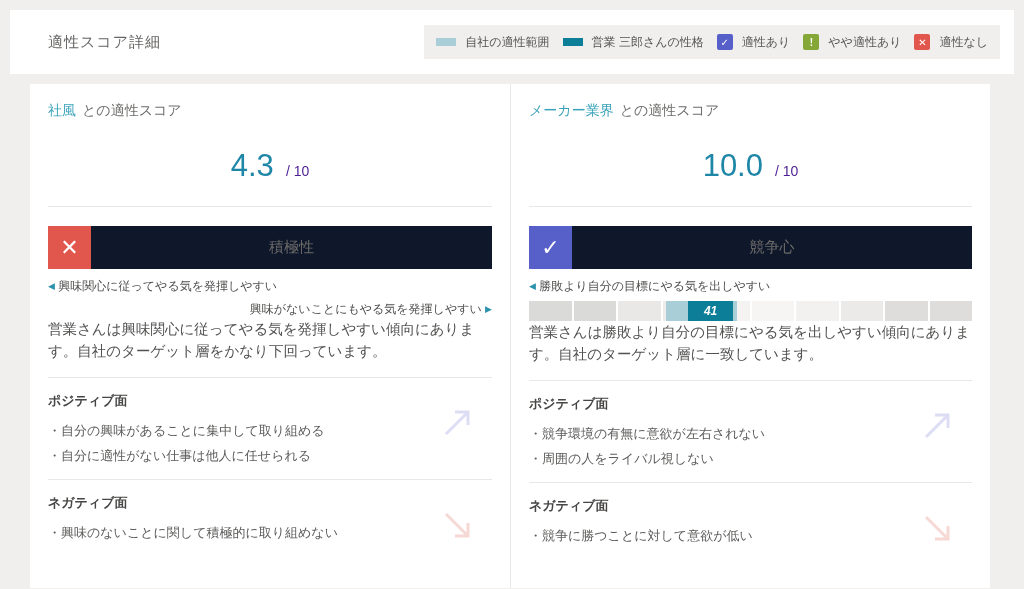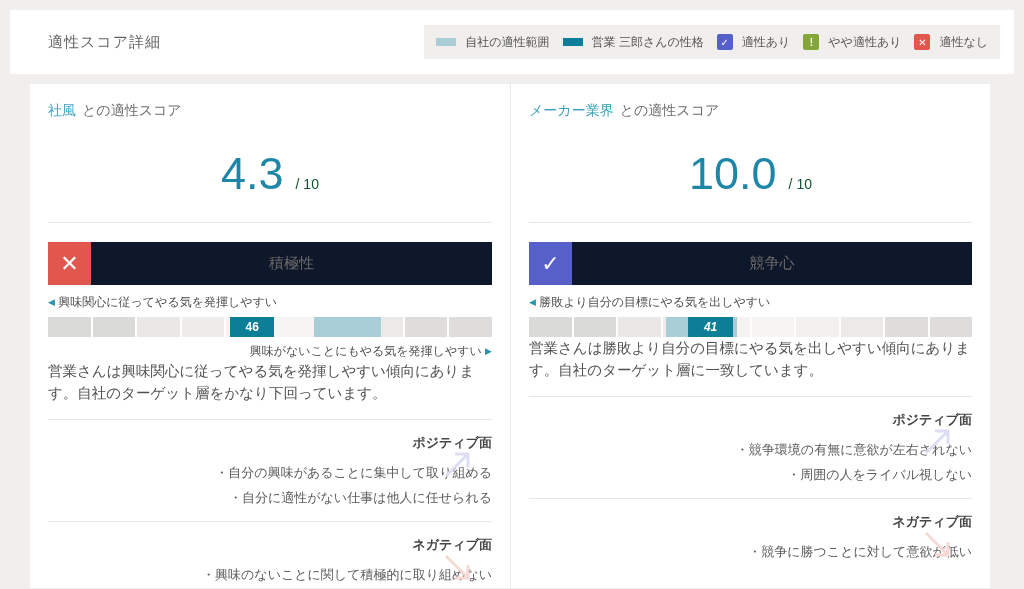--- a/index.html
+++ b/index.html
@@ -20,22 +20,22 @@
   .main { background:#fff; margin:10px 30px 0 30px; width:960px; height:504px;
           display:grid; grid-template-columns:1fr 1fr; }
   .panel { padding:14px 18px 0 18px; min-width:0; }
   .panel.right { border-left:1px solid #e9e8e6; }
 
   .subtitle { font-size:14px; margin-top:4px; }
   .subtitle .subject { color:#3aa2ba; }
   .subtitle .suffix { color:#6e6d6b; margin-left:6px; }
 
   .score-wrap { text-align:center; margin:28px 0 22px 0; }
-  .score-num { font-size:45px; color:#1e87a8; }
-  .score-denom { font-size:14px; color:#14532d; margin-left:12px; }
+  .score-num { font-size:31px; color:#1e87a8; }
+  .score-denom { font-size:14px; color:#4c1d95; margin-left:12px; }
 
   .divider { border-top:1px solid #e9e8e6; margin:0; }
 
   .trait-header { display:flex; margin-top:19px; height:43px; }
   .verdict-icon { width:43px; height:43px; flex:none; display:flex; align-items:center; justify-content:center;
                   color:#fff; font-size:22px; font-weight:bold; }
   .verdict-nofit { background:#e2574d; }
   .verdict-fit { background:#575fc8; }
   .trait-strip { flex:1; background:#0f172a; display:flex; align-items:center; justify-content:center;
                  font-size:15px; color:#6b6a68; }
@@ -46,21 +46,21 @@
   .caption.right-cap { text-align:right; margin-top:6px; }
 
   .bar { position:relative; height:20px; display:flex; gap:2px; margin-top:6px; }
   .cell { flex:1; }
   .range-overlay { position:absolute; top:0; bottom:0; z-index:1; }
   .marker { position:absolute; top:0; bottom:0; z-index:2; color:#fff; display:flex;
             align-items:center; justify-content:center; font-size:12px; font-weight:bold; }
 
   .desc { font-size:14.5px; color:#525150; line-height:1.55; }
 
-  .aspect { position:relative; padding:14px 0 10px 0;text-align:right; }
+  .aspect { position:relative; padding:14px 0 10px 0; }
   .aspect-title { font-size:13px; font-weight:bold; color:#474645; margin-bottom:8px; }
   .bullet { font-size:13px; color:#5d5c5b; line-height:1.95; }
   .aspect-arrow { position:absolute; right:18px; top:28px; }
 </style>
 </head>
 <body>
 
 <div class="topbar">
   <div class="page-title">適性スコア詳細</div>
   <div class="legend">
@@ -100,34 +100,20 @@
 
     <div class="trait-header">
       <div class="verdict-icon verdict-nofit">✕</div>
       <div class="trait-strip">積極性</div>
     </div>
 
     <div class="caption left-cap">
       <span class="tri">◀</span>
       <span>興味関心に従ってやる気を発揮しやすい</span>
     </div>
-    <div class="bar">
-        <div class="cell" style="background: rgb(218, 218, 216);"></div>
-        <div class="cell" style="background: rgb(218, 218, 216);"></div>
-        <div class="cell" style="background: rgb(233, 232, 230);"></div>
-        <div class="cell" style="background: rgb(237, 236, 234);"></div>
-        <div class="cell" style="background: rgb(244, 243, 241);"></div>
-        <div class="cell" style="background: rgb(246, 245, 243);"></div>
-        <div class="cell" style="background: rgb(242, 241, 239);"></div>
-        <div class="cell" style="background: rgb(236, 234, 232);"></div>
-        <div class="cell" style="background: rgb(222, 221, 219);"></div>
-        <div class="cell" style="background: rgb(222, 221, 219);"></div>
-        <div class="range-overlay" style="left: 60%; width: 15%; background: rgb(169, 206, 216);"></div>
-        <div class="marker" style="left: 41%; width: 10%; background: rgb(13, 126, 151);">46</div>
-      </div>
     <div class="caption right-cap">
       <span>興味がないことにもやる気を発揮しやすい</span>
       <span class="tri">▶</span>
     </div>
 
     <div class="desc">営業さんは興味関心に従ってやる気を発揮しやすい傾向にあります。自社のターゲット層をかなり下回っています。</div>
 
     <div class="divider" style="margin-top:14px"></div>
     <div class="aspect">
       <div class="aspect-title">ポジティブ面</div>

